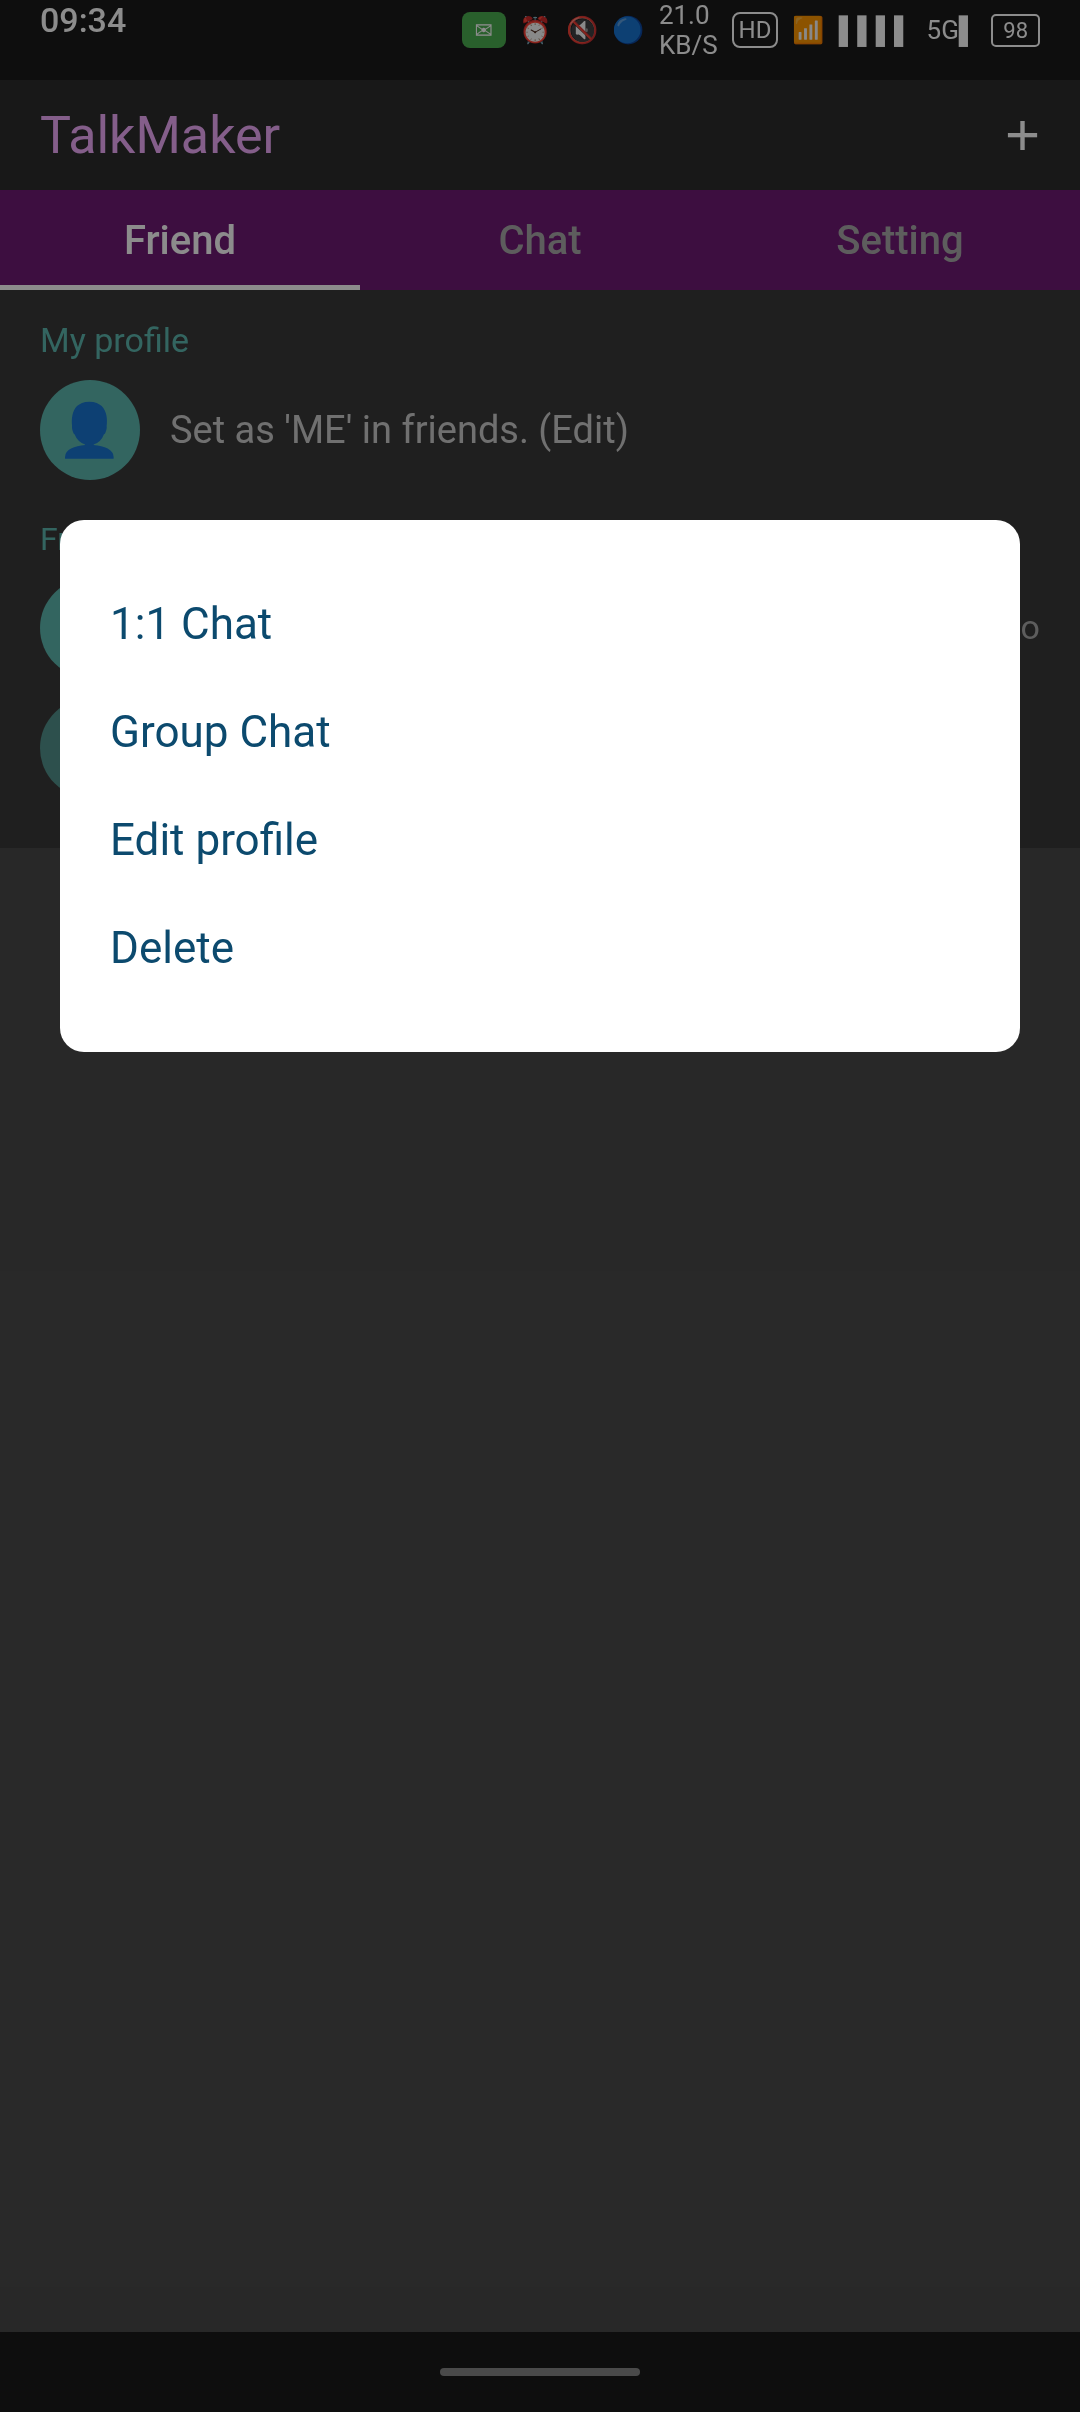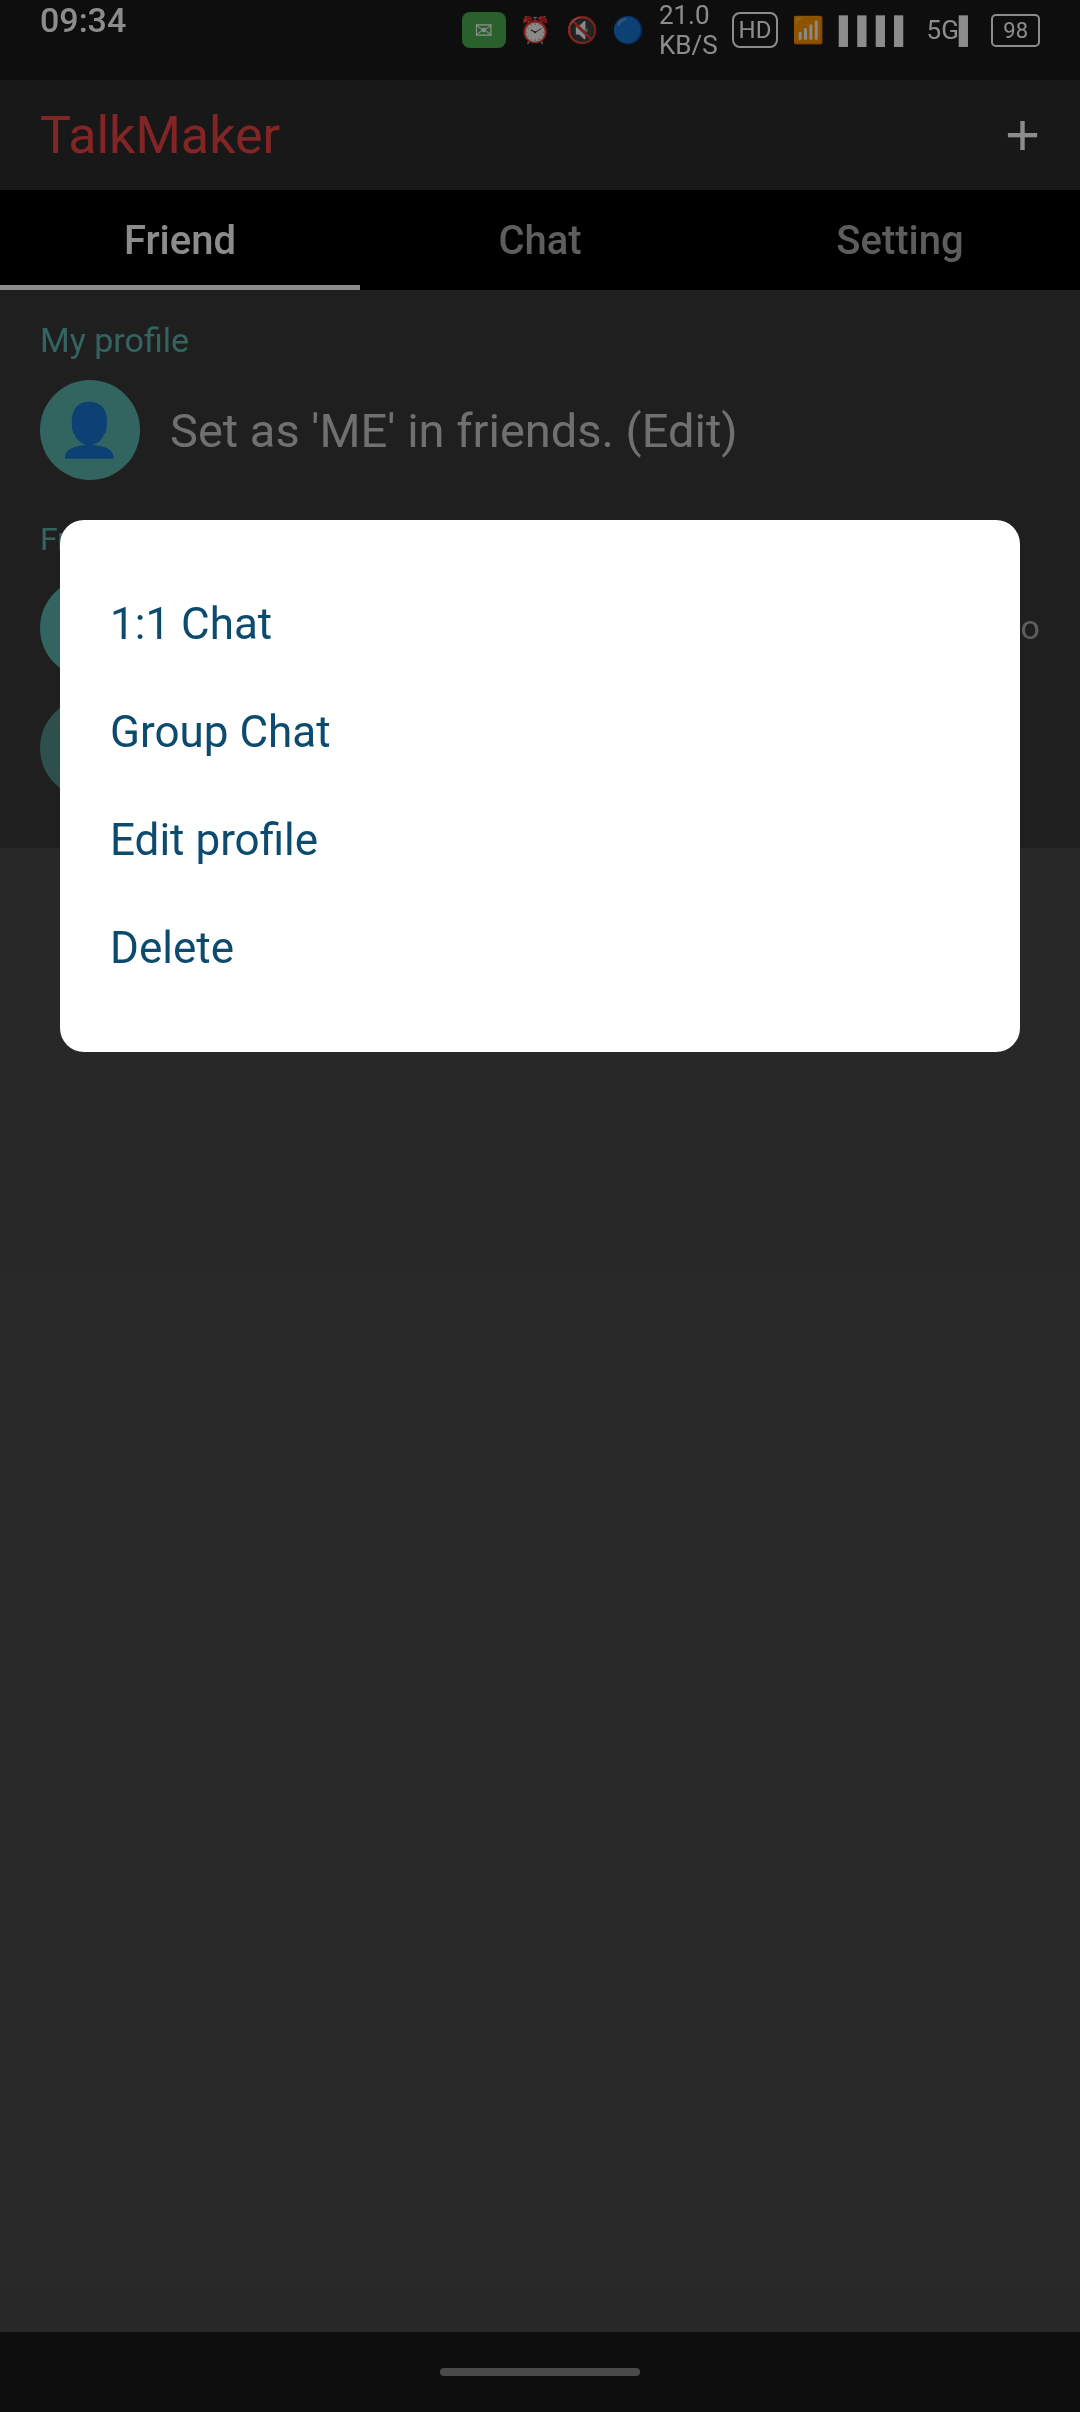--- a/index.html
+++ b/index.html
@@ -56,40 +56,40 @@
       width: 100%;
       height: 110px;
       background: #2d2d2d;
       display: flex;
       align-items: center;
       justify-content: space-between;
       padding: 0 40px;
     }
 
     .app-title {
-      color: #ef4444;
+      color: #f0abfc;
       font-size: 52px;
       font-weight: 400;
     }
 
     .add-button {
       color: white;
       font-size: 60px;
       font-weight: 300;
       cursor: pointer;
       background: none;
       border: none;
       line-height: 1;
     }
 
     
     .tab-bar {
       width: 100%;
       height: 100px;
-      background: #000000;
+      background: #701a75;
       display: flex;
       align-items: stretch;
     }
 
     .tab {
       flex: 1;
       display: flex;
       align-items: center;
       justify-content: center;
       color: #aaaaaa;
@@ -144,21 +144,21 @@
       justify-content: center;
     }
 
     .avatar-icon {
       color: white;
       font-size: 52px;
     }
 
     .profile-text {
       color: #cccccc;
-      font-size: 47px;
+      font-size: 38px;
     }
 
     .friends-label {
       color: #5eb8b0;
       font-size: 32px;
       margin-bottom: 20px;
     }
 
     .friend-row {
       display: flex;

